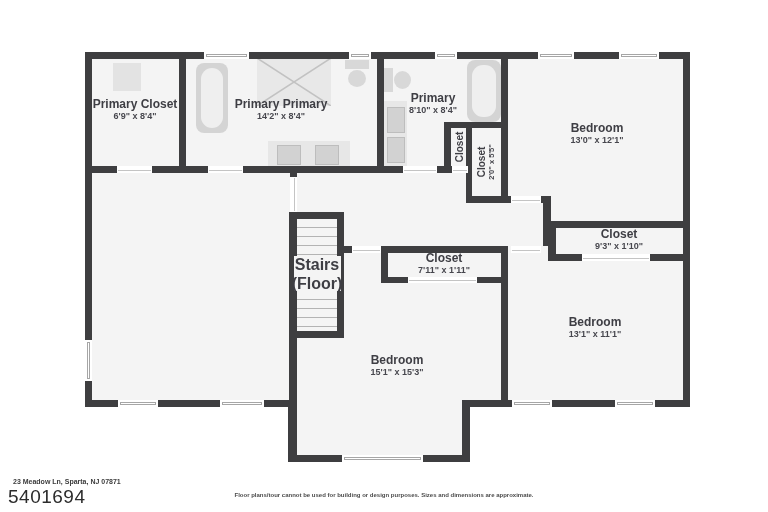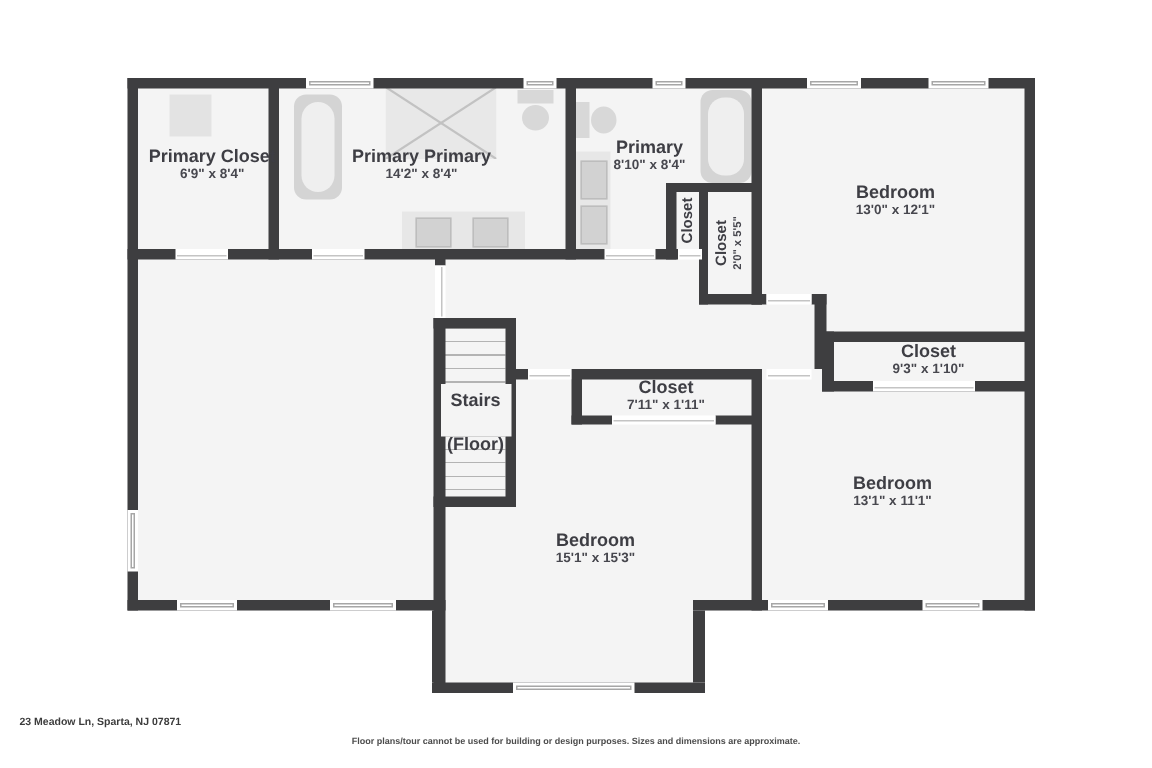--- a/index.html
+++ b/index.html
@@ -21,21 +21,21 @@
   .sink{position:absolute;background:#d2d2d2;border:1px solid #bdbdbd;}
   .steps{position:absolute;background:repeating-linear-gradient(180deg,#f4f4f4 0px,#f4f4f4 8px,#b3b3b3 8px,#b3b3b3 9px);}
   .rl{position:absolute;transform:translate(-50%,-50%);text-align:center;white-space:nowrap;color:#3e3e44;z-index:8;}
   .rl .n{font-size:12px;font-weight:bold;line-height:1.1;}
   .rl .d{font-size:9px;font-weight:bold;margin-top:1px;color:#47474e;line-height:1.1;}
   .rl.vert{transform:translate(-50%,-50%) rotate(-90deg);}
   .rl.vert .n{font-size:10px;}
   .rl.vert .d{font-size:7.5px;}
   .stairsbox{position:absolute;left:294px;top:256px;width:47px;height:35px;background:#f4f4f4;z-index:7;}
   .stairslbl{position:absolute;left:317px;top:274px;}
-  .stairslbl .n,.stairslbl .d{font-size:12px;color:#3e3e44;margin-top:16px;}
+  .stairslbl .n,.stairslbl .d{font-size:16px;color:#3e3e44;}
   .addr{position:absolute;left:13px;top:478px;font-size:7px;font-weight:bold;color:#3c3c3c;}
   .mls{position:absolute;left:8px;top:486px;font-size:19px;color:#2c2c2c;letter-spacing:0.5px;}
   .disc{position:absolute;left:0;right:0;top:492px;text-align:center;font-size:6px;font-weight:bold;color:#4c4c4c;}
 </style>
 </head>
 <body>
 
 <div class="stage">
 
   <div class="fill" style="left:85px;top:52px;width:605px;height:355px;"></div>
@@ -117,21 +117,21 @@
   <div class="door" style="left:208px;top:166px;width:35px;height:7px;"></div>
   <div class="door" style="left:403px;top:166px;width:34px;height:7px;"></div>
   <div class="door" style="left:452px;top:166px;width:16px;height:7px;"></div>
   <div class="doorv" style="left:290px;top:177px;width:7px;height:35px;"></div>
   <div class="door" style="left:352px;top:246px;width:29px;height:7px;"></div>
   <div class="door" style="left:408px;top:277px;width:69px;height:6px;"></div>
   <div class="door" style="left:511px;top:196px;width:30px;height:7px;"></div>
   <div class="door" style="left:511px;top:246px;width:30px;height:7px;"></div>
   <div class="door" style="left:582px;top:254px;width:68px;height:7px;"></div>
 
-  <div class="rl" style="left:135px;top:110px;padding-left:13px;">
+  <div class="rl" style="left:135px;top:110px;">
     <div class="n">Primary Closet</div>
     <div class="d">6'9" x 8'4"</div>
   </div>
   <div class="rl" style="left:281px;top:110px;">
     <div class="n">Primary Primary</div>
     <div class="d">14'2" x 8'4"</div>
   </div>
   <div class="rl" style="left:433px;top:104px;">
     <div class="n">Primary</div>
     <div class="d">8'10" x 8'4"</div>
@@ -162,15 +162,16 @@
   <div class="rl" style="left:397px;top:366px;">
     <div class="n">Bedroom</div>
     <div class="d">15'1" x 15'3"</div>
   </div>
   <div class="rl" style="left:595px;top:328px;">
     <div class="n">Bedroom</div>
     <div class="d">13'1" x 11'1"</div>
   </div>
 
   <div class="addr">23 Meadow Ln, Sparta, NJ 07871</div>
+  <div class="mls">5401694</div>
   <div class="disc">Floor plans/tour cannot be used for building or design purposes. Sizes and dimensions are approximate.</div>
 
 </div>
 
 </body></html>

